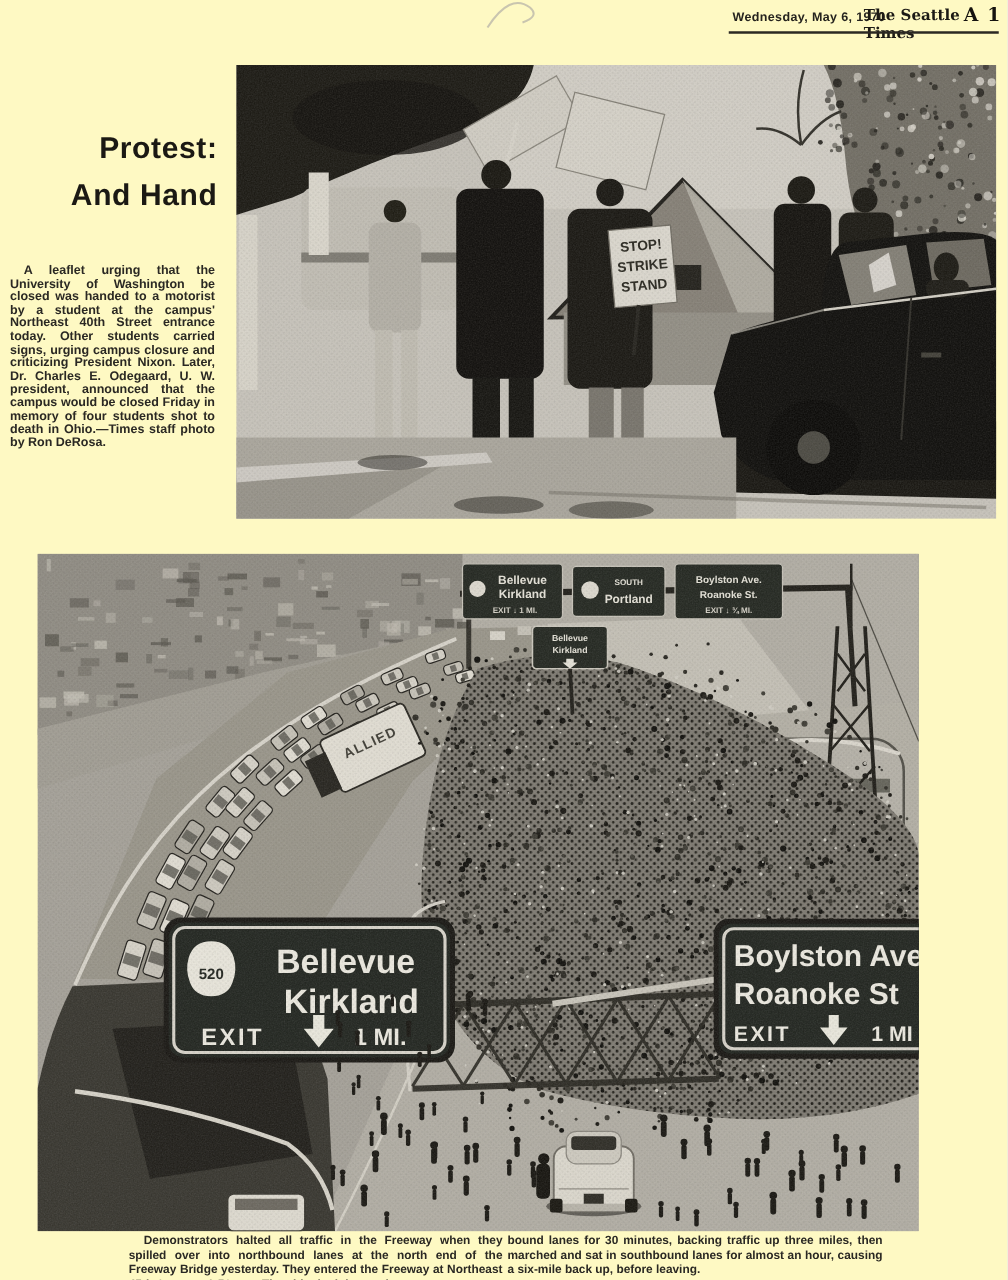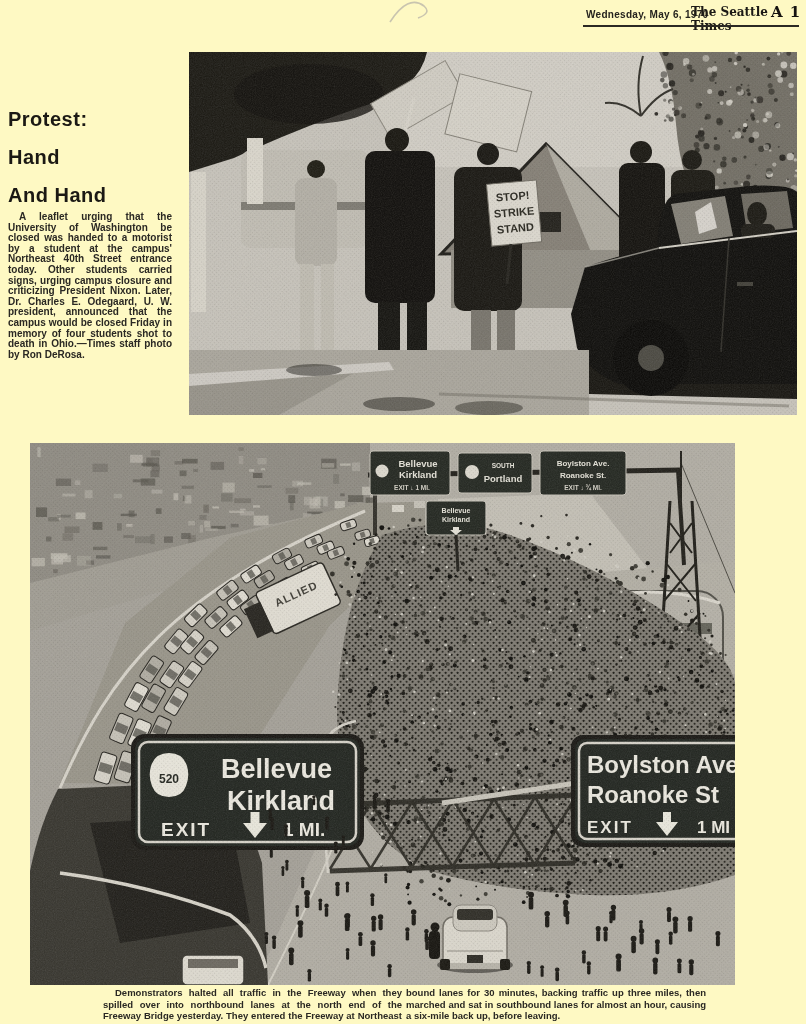--- a/index.html
+++ b/index.html
@@ -3,22 +3,22 @@
 <meta charset="utf-8">
 <style>
   html,body{margin:0;padding:0;background:#e9e7e1;}
   .page{position:relative;width:806px;height:1024px;background:#fef9c3;overflow:hidden;
         font-family:"Liberation Sans",sans-serif;color:#1e1c18;}
   .hdr-date{position:absolute;left:586px;top:9px;font-size:10px;font-weight:bold;letter-spacing:.3px;color:#25231e;}
   .hdr-mast{position:absolute;left:691px;top:5px;font-family:"DejaVu Serif",serif;font-weight:bold;font-size:12px;color:#1c1a15;}
   .hdr-page{position:absolute;left:771px;top:3px;font-family:"DejaVu Serif",serif;font-weight:bold;font-size:15px;letter-spacing:1px;color:#15130f;}
   .hdr-rule{position:absolute;left:583px;top:25px;width:216px;height:2px;background:#2b2923;}
   .squiggle{position:absolute;left:380px;top:0;}
-  .headline{position:absolute;left:8px;top:100px;width:166px;text-align:left;
-            font-weight:bold;font-size:20px;line-height:38px;letter-spacing:.5px;color:#1b1914;}
+  .headline{position:absolute;left:8px;top:100px;width:166px;text-align:right;
+            font-weight:bold;font-size:24px;line-height:38px;letter-spacing:.5px;color:#1b1914;}
   .lede{position:absolute;left:8px;top:202px;width:164px;font-size:10px;line-height:10.6px;
         text-align:justify;color:#2a2823;text-indent:11px;font-weight:bold;-webkit-font-smoothing:antialiased;}
   .photo{position:absolute;margin:0;padding:0;}
   .photo svg{display:block;}
   .top-photo{left:189px;top:52px;width:608px;height:363px;}
   .bottom-photo{left:30px;top:443px;width:705px;height:542px;}
   .bcap{position:absolute;top:987px;left:0;width:806px;display:flex;}
   .bcap p{margin:0;font-size:9.5px;line-height:11.5px;text-align:justify;color:#2a2823;font-weight:bold;}
   .bcap .c1{position:absolute;left:103px;width:299px;text-indent:12px;}
   .bcap .c2{position:absolute;left:406px;width:300px;}
@@ -35,21 +35,20 @@
 
   <div>
     <span class="hdr-date">Wednesday, May 6, 1970</span>
     <span class="hdr-mast">The Seattle Times</span>
     <span class="hdr-page">A 1</span>
     <div class="hdr-rule"></div>
   </div>
 
   <div class="headline">
     <div>Protest:</div>
-    <div>Hand</div>
     <div>And Hand</div>
   </div>
 
   <p class="lede">A leaflet urging that the University of Washington be closed was handed to a motorist by a student at the campus' Northeast 40th Street entrance today. Other students carried signs, urging campus closure and criticizing President Nixon. Later, Dr. Charles E. Odegaard, U. W. president, announced that the campus would be closed Friday in memory of four students shot to death in Ohio.—Times staff photo by Ron DeRosa.</p>
 
   <figure class="photo top-photo">
   <svg viewBox="0 0 608 363" width="608" height="363">
     <defs>
       <filter id="grain" x="0" y="0" width="100%" height="100%">
         <feTurbulence type="fractalNoise" baseFrequency="0.9" numOctaves="2" stitchTiles="stitch"></feTurbulence>

